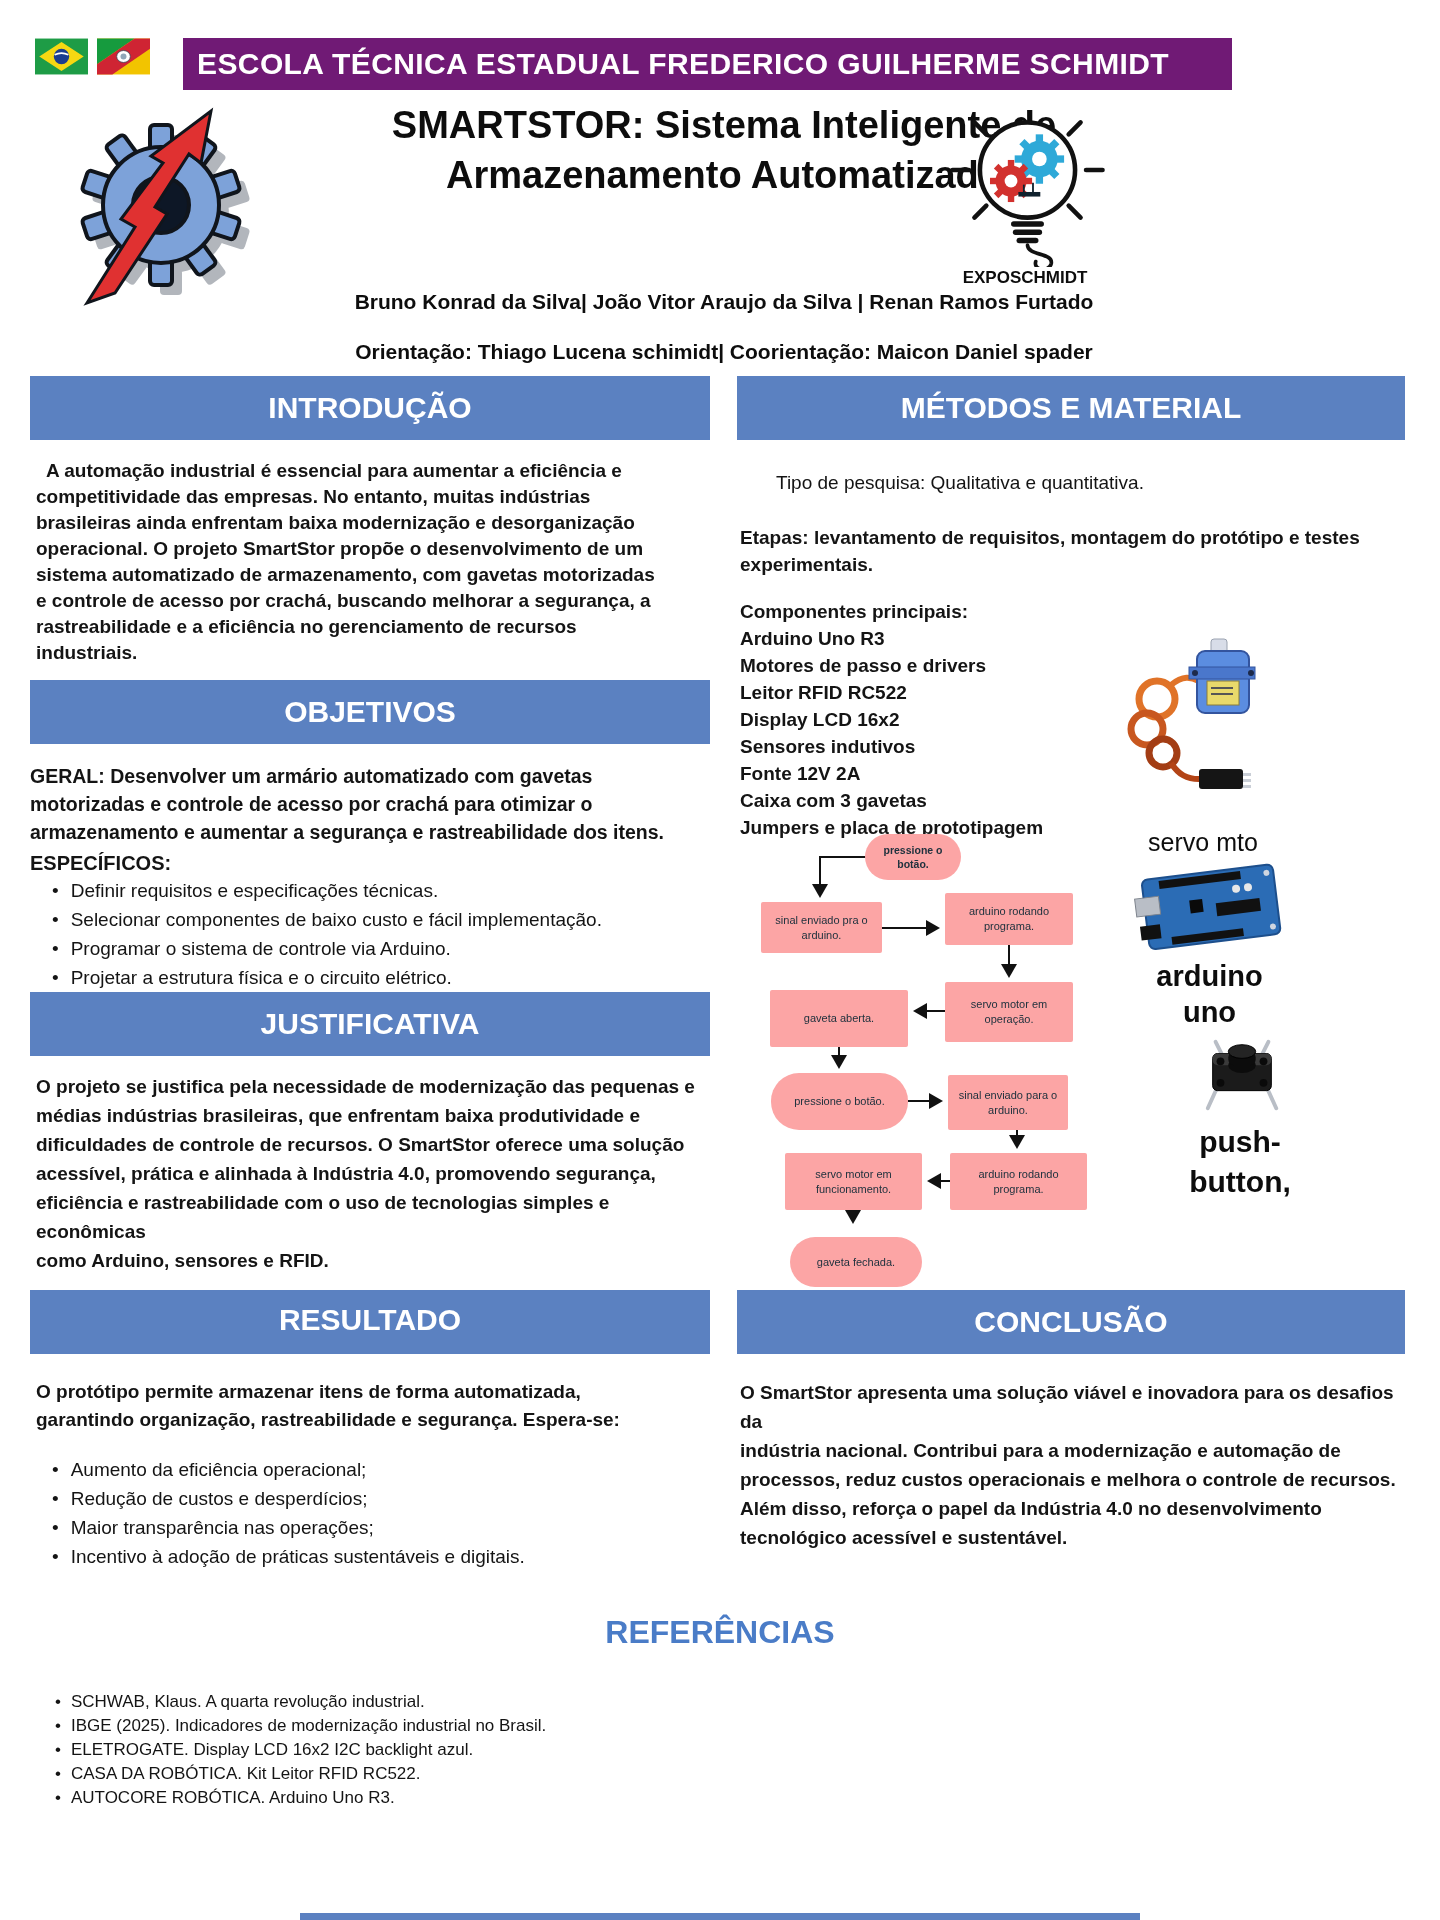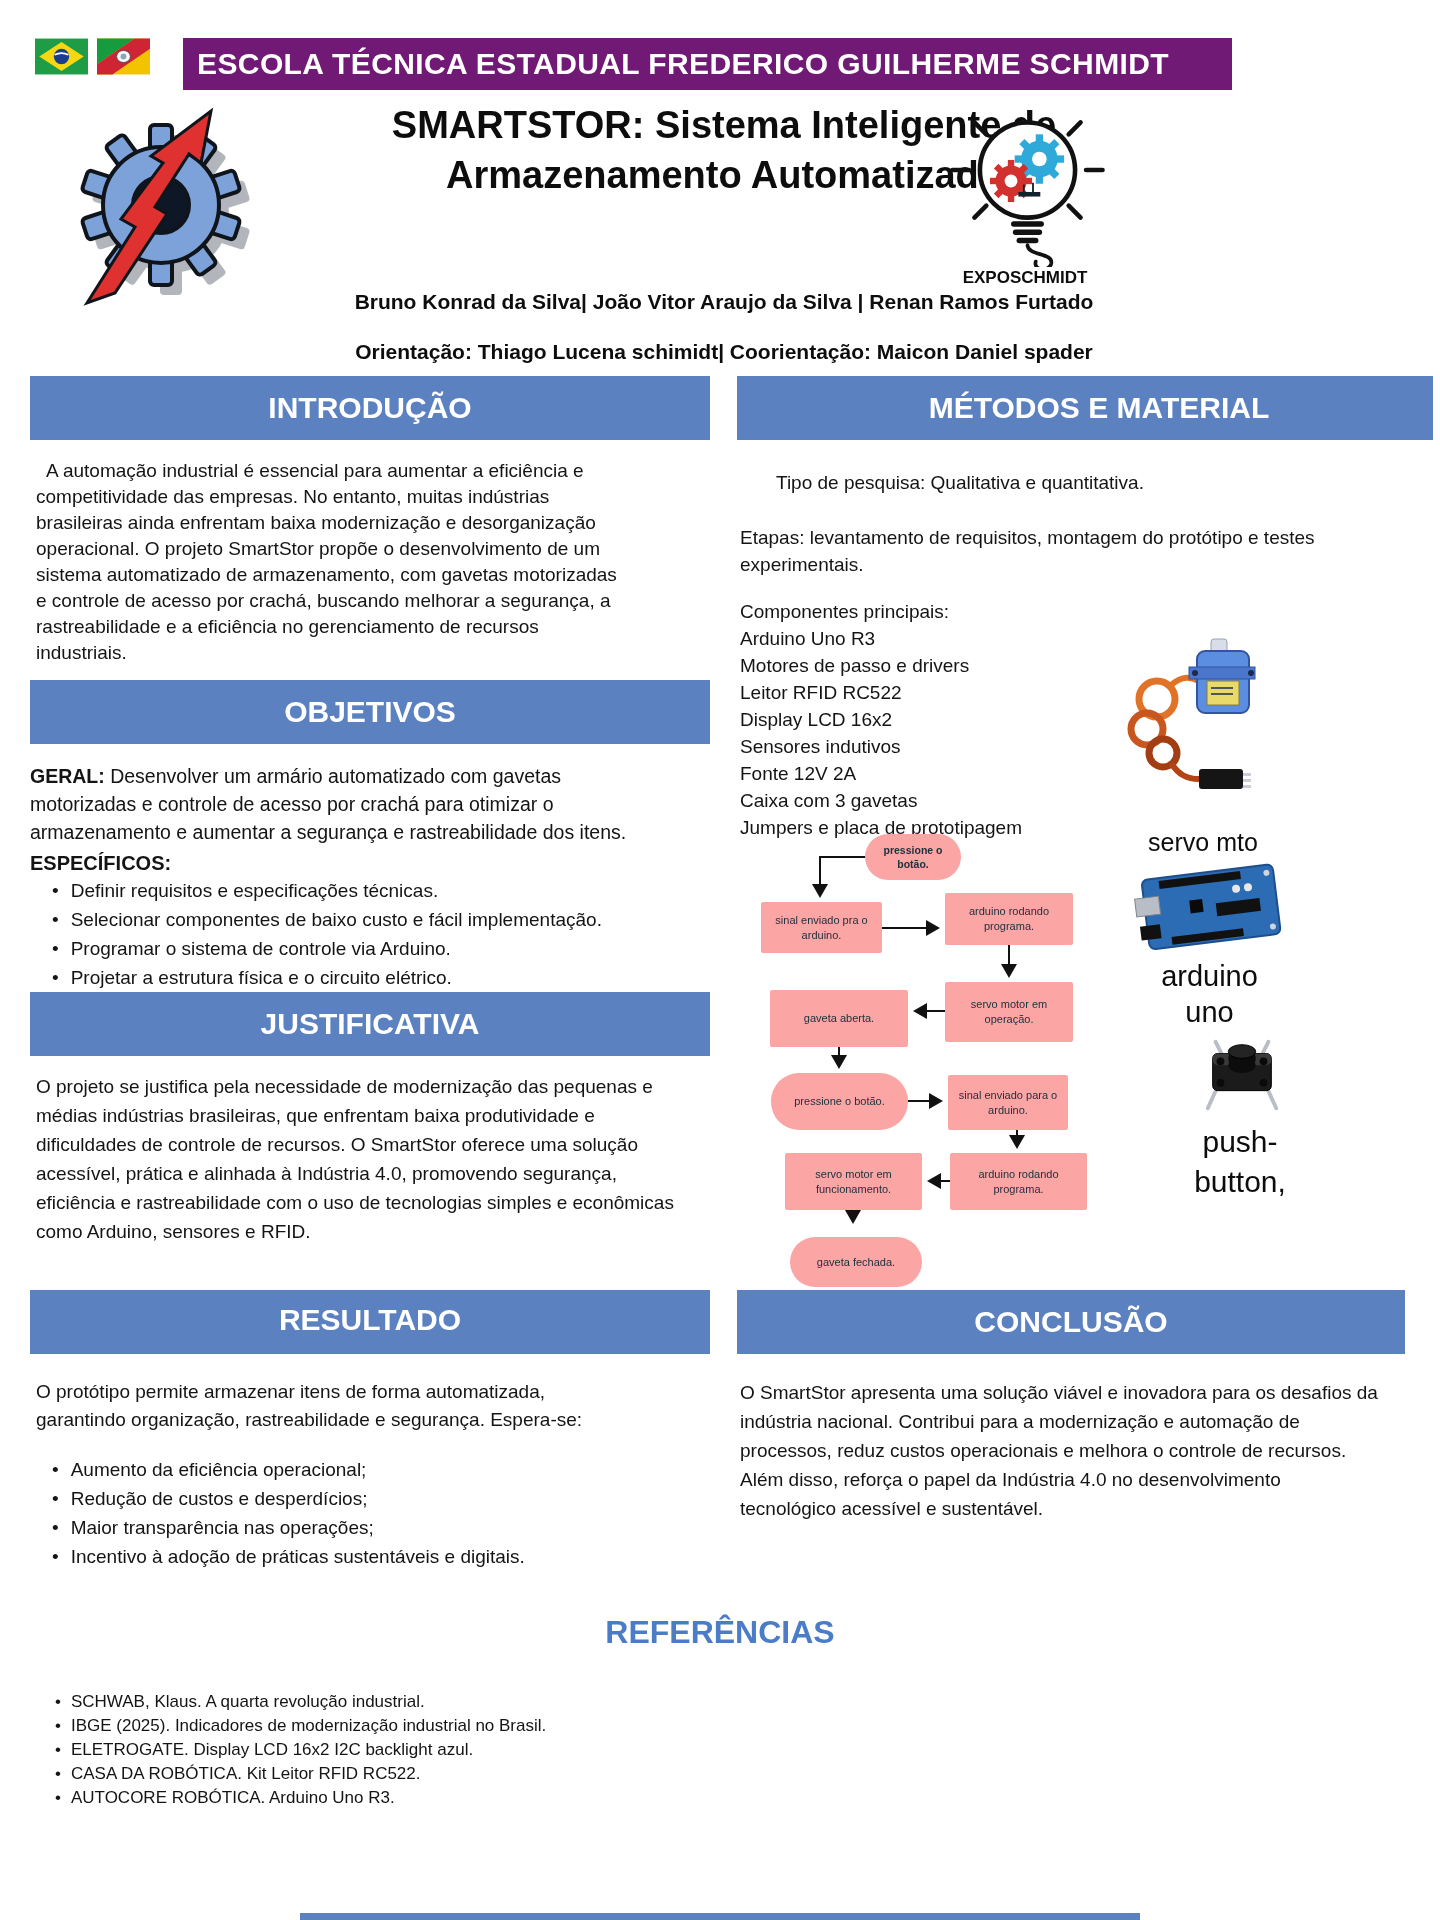--- a/index.html
+++ b/index.html
@@ -1,19 +1,19 @@
 <!DOCTYPE html>
 <html><head>
 <meta charset="utf-8">
 <style>
   html,body{margin:0;padding:0;background:#fff;}
   .poster{position:relative;width:1440px;height:1920px;background:#ffffff;
           font-family:"Liberation Sans",sans-serif;color:#111;overflow:hidden;}
   .abs{position:absolute;}
-  .pre{white-space:pre-line;}
+  .pre{white-space:pre-line;font-weight:bold;}
   .bar{position:absolute;background:#5b81c1;color:#ffffff;font-weight:bold;
        font-size:30px;display:flex;align-items:center;justify-content:center;}
   .banner{position:absolute;background:#701a75;color:#fff;font-weight:bold;
           font-size:30px;letter-spacing:.4px;display:flex;align-items:center;
           padding-left:14px;box-sizing:border-box;overflow:hidden;white-space:nowrap;}
   .title{position:absolute;font-size:38px;font-weight:bold;line-height:50px;
          text-align:center;color:#0d0d0d;}
   .authors{position:absolute;font-size:21px;font-weight:bold;text-align:center;color:#0d0d0d;}
   .bodytxt{position:absolute;font-size:19px;line-height:26px;color:#141414;}
   .lh27{line-height:27px;} .lh28{line-height:28px;} .lh29{line-height:29px;}
@@ -144,21 +144,21 @@
       </g>
       <path d="M90,164 C90,176 118,172 116,184 C114,194 96,192 99,182" stroke="#111" stroke-width="4" fill="none" stroke-linecap="round"></path>
     </svg>
   </div>
   <div class="authors" style="left:925px;top:268px;width:200px;font-size:17px;">EXPOSCHMIDT</div>
 
   <div class="authors" style="left:284px;top:290px;width:880px;">Bruno Konrad da Silva| João Vitor Araujo da Silva | Renan Ramos Furtado</div>
   <div class="authors" style="left:284px;top:340px;width:880px;">Orientação: Thiago Lucena schimidt| Coorientação: Maicon Daniel spader</div>
 
   <div class="bar" style="left:30px;top:376px;width:680px;height:64px;">INTRODUÇÃO</div>
-  <div class="bar" style="left:737px;top:376px;width:668px;height:64px;padding-left:28px;">MÉTODOS E MATERIAL</div>
+  <div class="bar" style="left:737px;top:376px;width:668px;height:64px;">MÉTODOS E MATERIAL</div>
 
   <div class="bodytxt pre" style="left:36px;top:458px;width:665px;text-indent:10px;">A automação industrial é essencial para aumentar a eficiência e
 competitividade das empresas. No entanto, muitas indústrias
 brasileiras ainda enfrentam baixa modernização e desorganização
 operacional. O projeto SmartStor propõe o desenvolvimento de um
 sistema automatizado de armazenamento, com gavetas motorizadas
 e controle de acesso por crachá, buscando melhorar a segurança, a
 rastreabilidade e a eficiência no gerenciamento de recursos
 industriais.</div>
 

